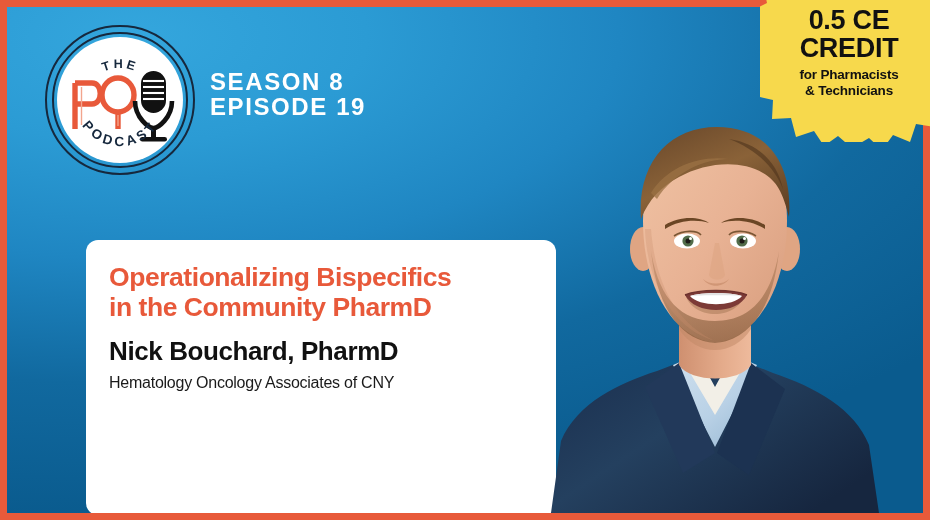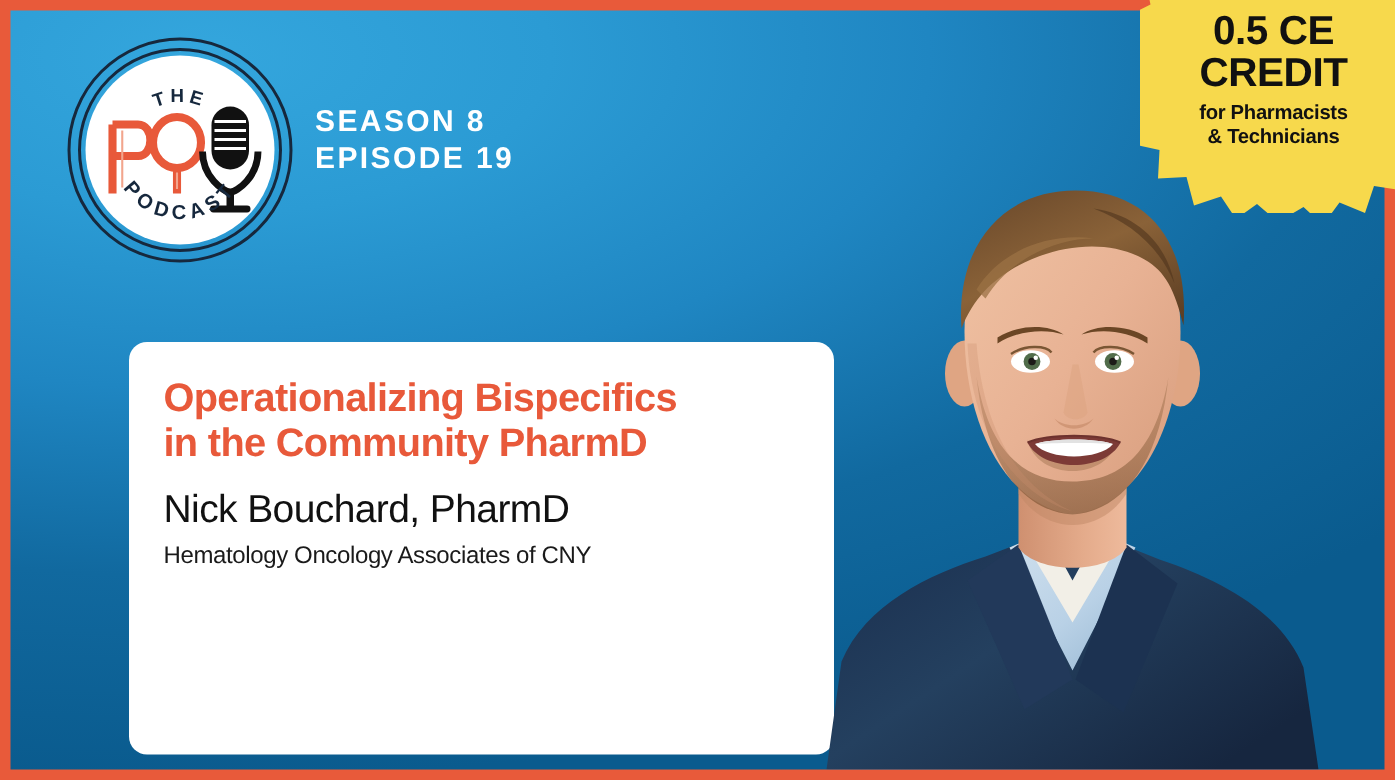--- a/index.html
+++ b/index.html
@@ -66,21 +66,21 @@
   .logo-svg { position: absolute; inset: 0; width: 100%; height: 100%; }
 
   
   .season-block {
     position: absolute;
     left: 203px;
     top: 62px;
     z-index: 6;
     color: #ffffff;
     font-weight: bold;
-    font-size: 20px;
+    font-size: 24px;
     line-height: 25px;
     letter-spacing: 1.6px;
   }
 
   
   .ce-badge {
     position: absolute;
     right: -14px;
     top: -34px;
     width: 184px;
@@ -106,21 +106,21 @@
     font-weight: bold;
     line-height: 16px;
     margin-top: 5px;
     letter-spacing: -0.2px;
   }
 
   
   .card {
     position: absolute;
     left: 79px;
-    top: 221px;
+    top: 233px;
     width: 470px;
     height: 275px;
     background: #ffffff;
     border-radius: 12px;
     z-index: 4;
   }
   .card-inner {
     position: absolute;
     left: 23px;
     top: 22px;
@@ -136,21 +136,21 @@
   }
   .with-guest {
     margin-top: 22px;
     font-style: italic;
     font-size: 14px;
     color: #1d1d1d;
     letter-spacing: -0.1px;
   }
   .guest-name {
     margin-top: 14px;
-    font-weight: normal;
+    font-weight: bold;
     font-size: 26px;
     color: #111111;
     letter-spacing: -0.4px;
   }
   .guest-org {
     margin-top: 7px;
     font-size: 16px;
     color: #1a1a1a;
     letter-spacing: -0.25px;
   }

